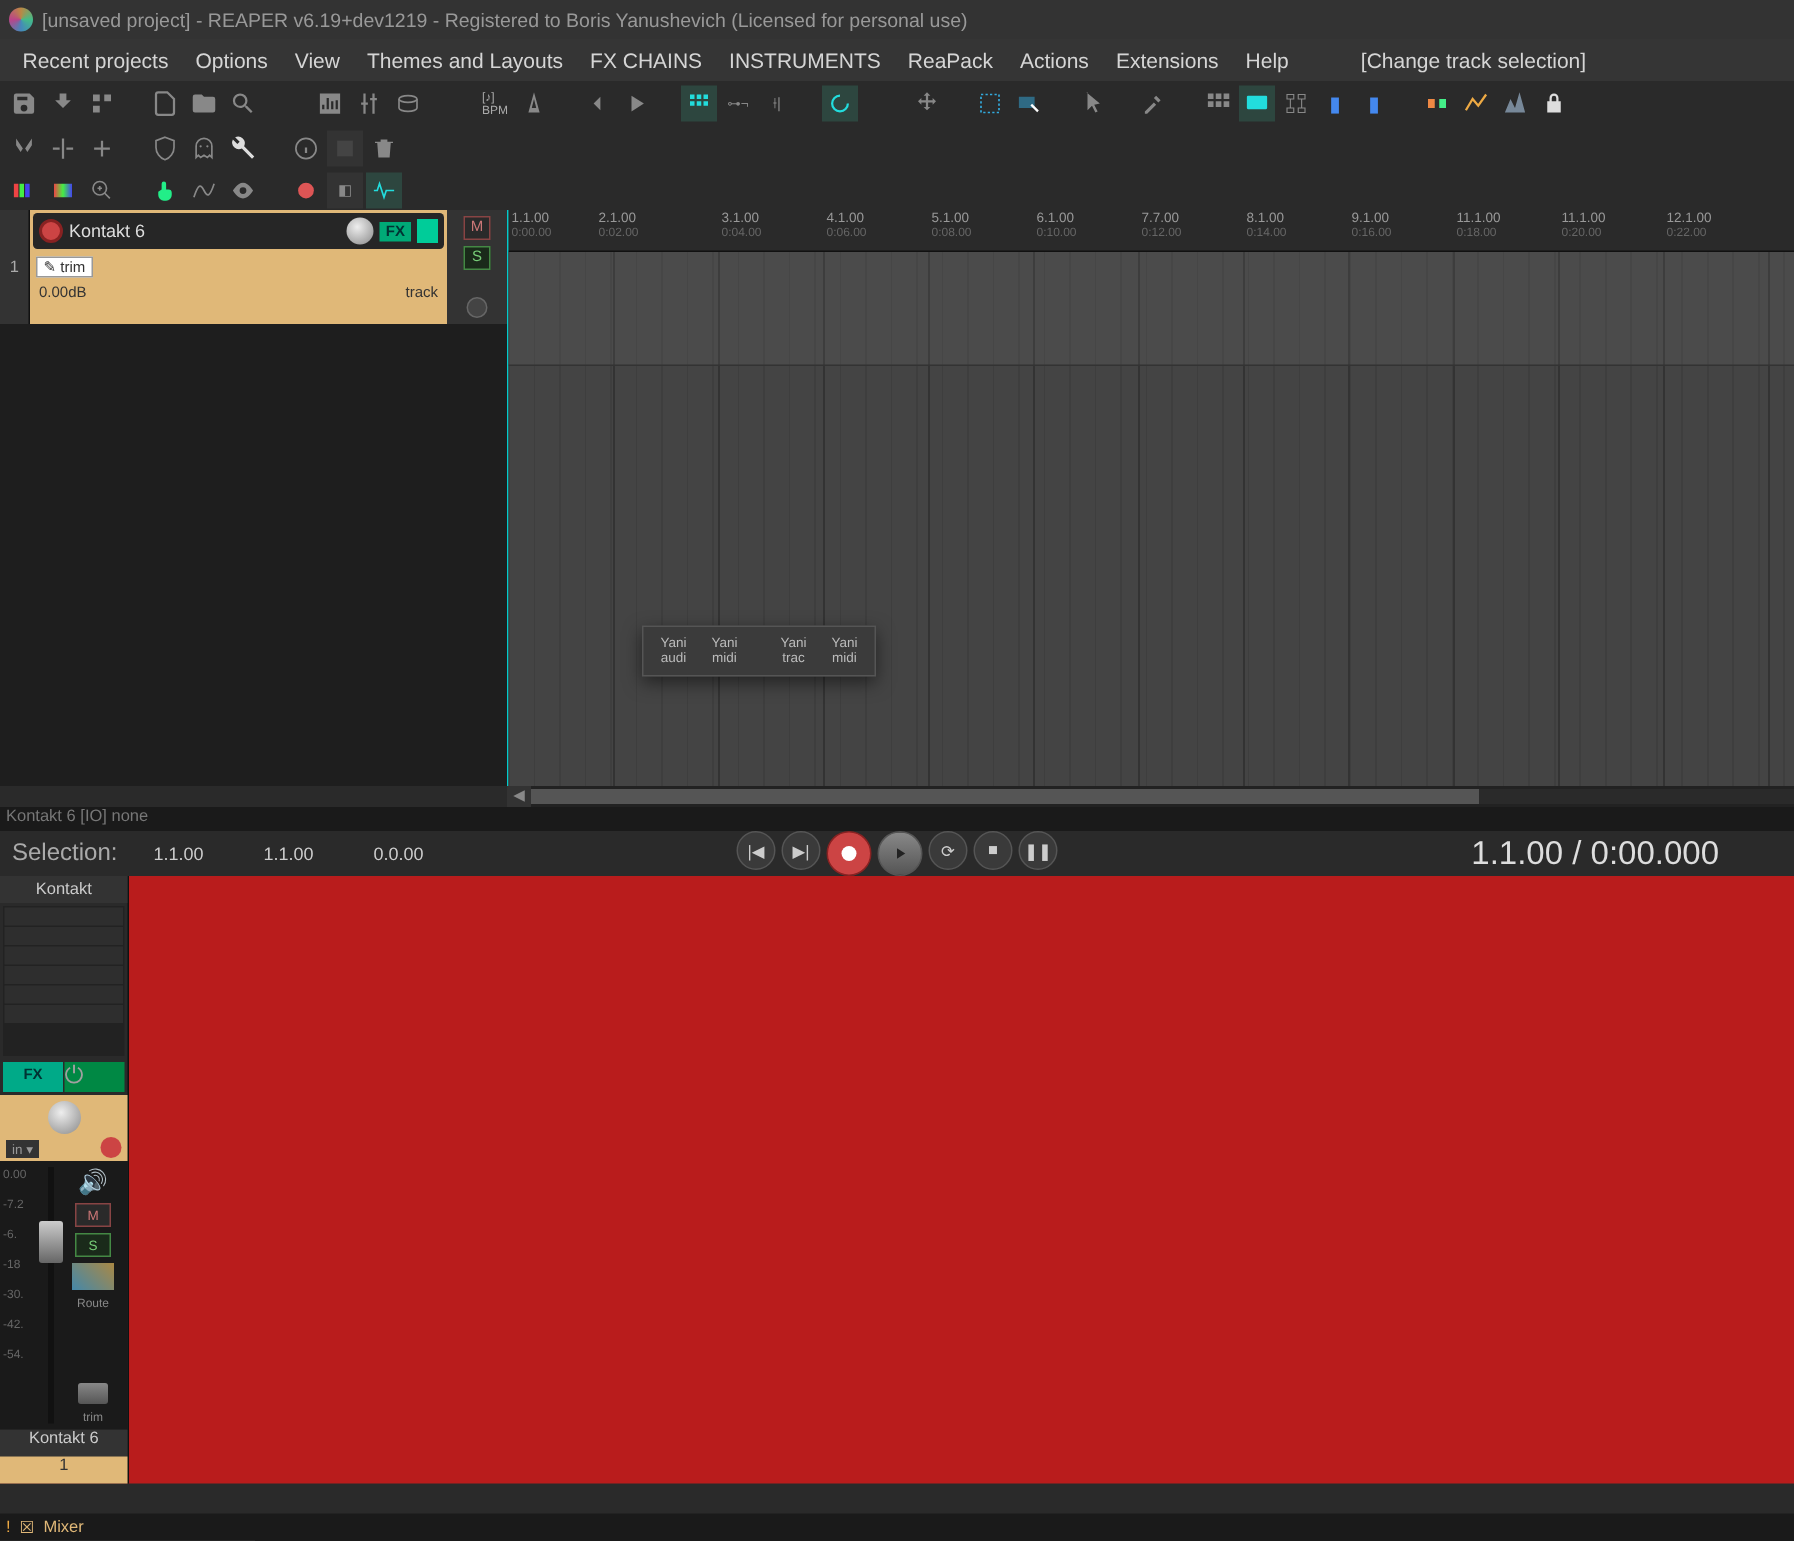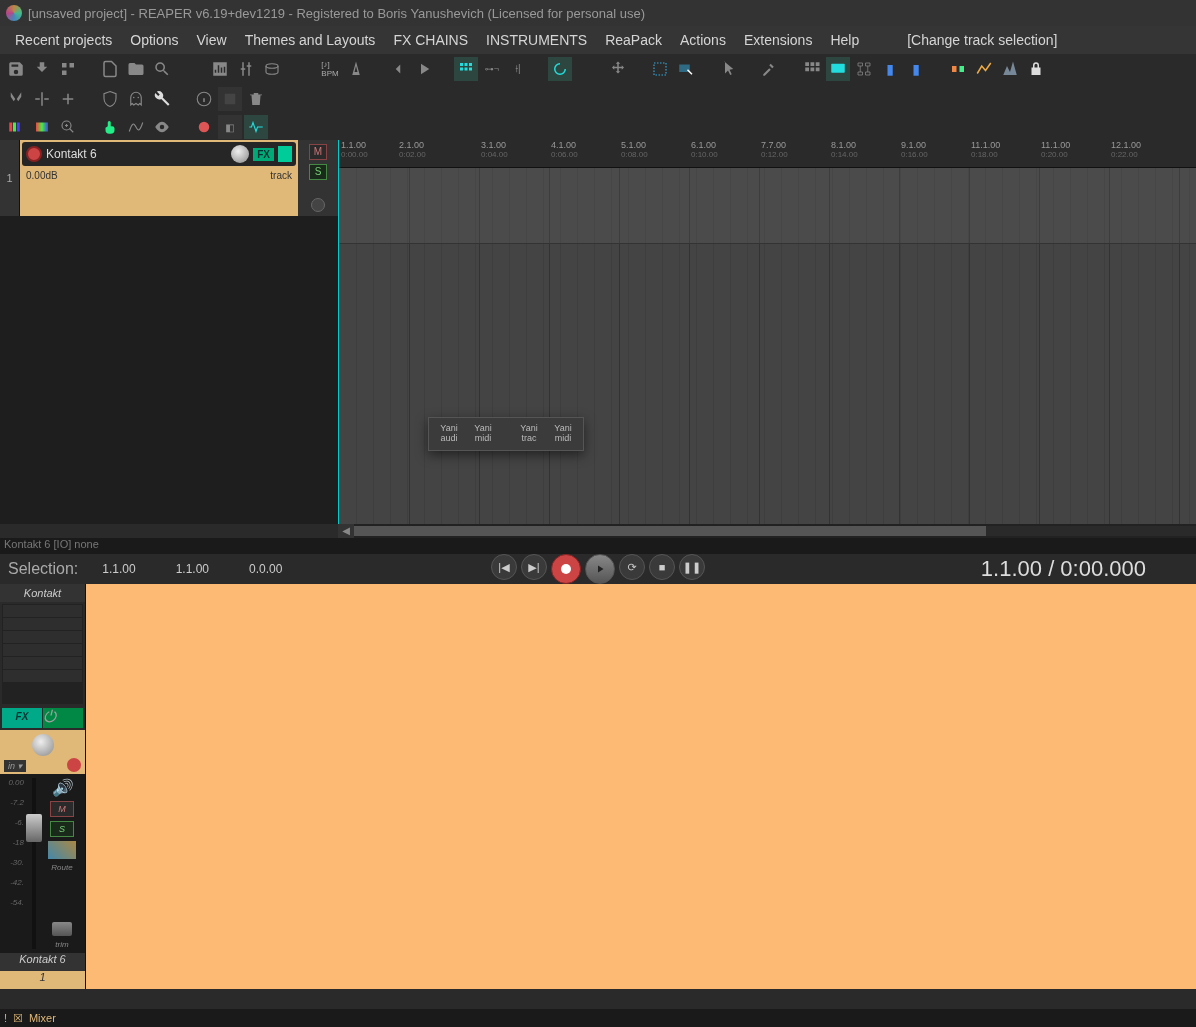--- a/index.html
+++ b/index.html
@@ -53,34 +53,34 @@
 .h-scroll-thumb { position:absolute; left:0; width:75%; height:100%; background:#555; }
 .status-line { height:16px; padding:0 4px; font-size:11px; color:#777; background:#1a1a1a; }
 .transport-bar { height:30px; background:#2a2a2a; display:flex; align-items:center; padding:0 8px; }
 .sel-label { font-size:16px; color:#aaa; margin-right:24px; }
 .sel-val { font-size:12px; color:#ccc; margin-right:40px; }
 .transport-ctrls { display:flex; gap:4px; margin-left:auto; margin-right:auto; position:absolute; left:50%; transform:translateX(-50%); }
 .tc-btn { width:26px; height:26px; border-radius:13px; background:#3a3a3a; border:1px solid #555; display:flex; align-items:center; justify-content:center; color:#ccc; cursor:pointer; font-size:11px; }
 .tc-btn.rec { background:#c44; border-color:#822; width:30px; height:30px; border-radius:15px; }
 .tc-btn.play { background:linear-gradient(#888,#555); width:30px; height:30px; border-radius:15px; }
 .time-display { position:absolute; right:50px; font-size:22px; color:#ddd; font-weight:300; }
-.mixer-area { height:405px; background:#fdba74; display:flex;font-style:italic; }
+.mixer-area { height:405px; background:#b91c1c; display:flex; }
 .mixer-strip { width:86px; background:#2a2a2a; border-right:1px solid #111; display:flex; flex-direction:column; }
 .ms-name { height:18px; background:#333; text-align:center; font-size:11px; color:#ccc; line-height:18px; }
 .ms-inserts { flex:0 0 100px; background:#222; margin:2px; }
 .ms-insert-row { height:12px; background:#2e2e2e; margin:1px; }
 .ms-fx-row { height:20px; display:flex; margin:2px; gap:1px; }
 .ms-fx-b { flex:1; background:#0a8; color:#033; font-size:10px; text-align:center; line-height:18px; font-weight:bold; }
 .ms-fx-p { flex:1; background:#084; }
 .ms-send { height:44px; background:#e0b878; margin:0; position:relative; }
 .ms-send .knob2 { position:absolute; left:50%; top:4px; transform:translateX(-50%); width:22px; height:22px; border-radius:50%; background:radial-gradient(circle at 40% 35%,#eee,#888); }
 .ms-send .inb { position:absolute; bottom:2px; left:4px; background:#333; color:#999; font-size:9px; padding:1px 4px; }
 .ms-send .rec2 { position:absolute; bottom:2px; right:4px; width:14px; height:14px; border-radius:50%; background:#c44; }
 .ms-fader-area { flex:1; display:flex; background:#1a1a1a; position:relative; }
-.ms-scale { width:24px; font-size:8px; color:#666; padding-top:4px;text-align:right; }
+.ms-scale { width:24px; font-size:8px; color:#666; padding-top:4px; }
 .ms-scale div { height:20px; padding-left:2px; }
 .ms-fader { width:20px; position:relative; }
 .ms-fader-track { position:absolute; left:8px; top:4px; bottom:4px; width:4px; background:#111; }
 .ms-fader-cap { position:absolute; left:2px; top:40px; width:16px; height:28px; background:linear-gradient(#ccc,#666); border-radius:2px; }
 .ms-right-btns { width:36px; display:flex; flex-direction:column; gap:4px; padding:4px 2px; align-items:center; }
 .ms-sm-btn { width:24px; height:16px; background:#2a2a2a; border:1px solid #555; color:#888; font-size:9px; text-align:center; line-height:14px; }
 .ms-route { width:28px; height:18px; background:linear-gradient(45deg,#48a,#a84); font-size:8px; color:#ddd; text-align:center; line-height:18px; }
 .ms-label { font-size:8px; color:#888; text-align:center; }
 .ms-bottom-name { height:18px; background:#333; text-align:center; font-size:11px; color:#ccc; }
 .ms-num { height:18px; background:#e0b878; text-align:center; font-size:11px; color:#333; }
@@ -385,20 +385,23 @@
     <div class="track-row">
       <div class="track-num">1</div>
       <div class="track-body">
         <div class="track-header">
           <div class="rec-arm"></div>
           <div class="track-name">Kontakt 6</div>
           <div class="knob"></div>
           <div class="fx-btn">FX</div>
           <div style="width:14px;height:16px;background:#0c9;"></div>
         </div>
+        <div class="track-ctrls">
+          <div class="trim-btn">✎ <span>trim</span></div>
+        </div>
         <div class="track-foot">
           <span>0.00dB</span>
           <span>track</span>
         </div>
       </div>
       <div class="track-right">
         <div class="ms-btn m">M</div>
         <div class="ms-btn s">S</div>
         <div style="flex:1"></div>
         <div style="width:14px;height:14px;border-radius:50%;background:#444;border:1px solid #666;"></div>

